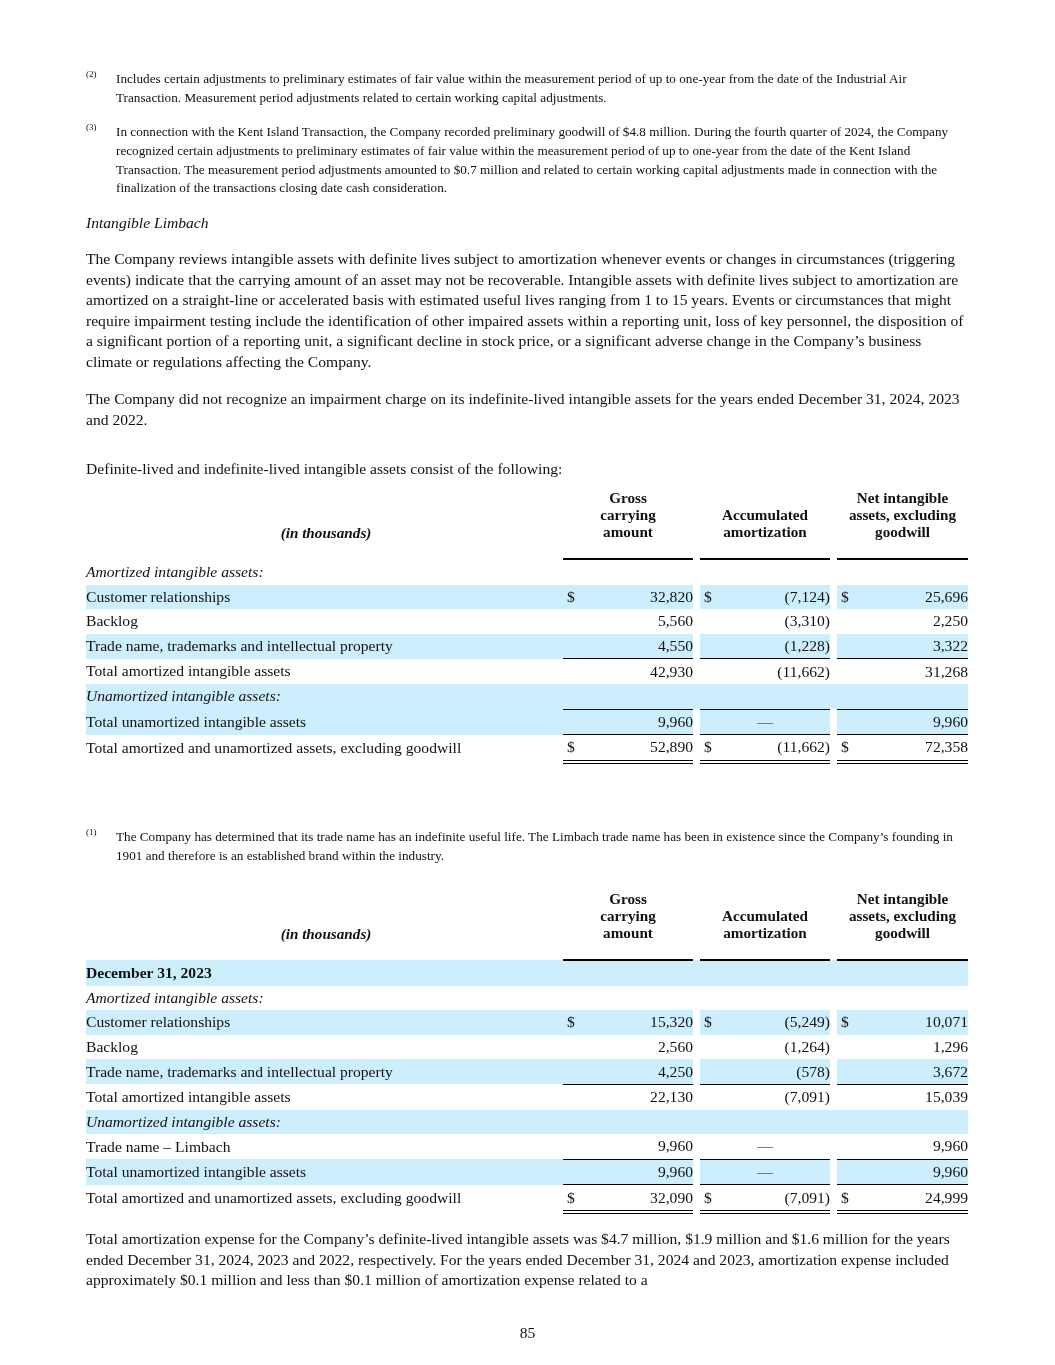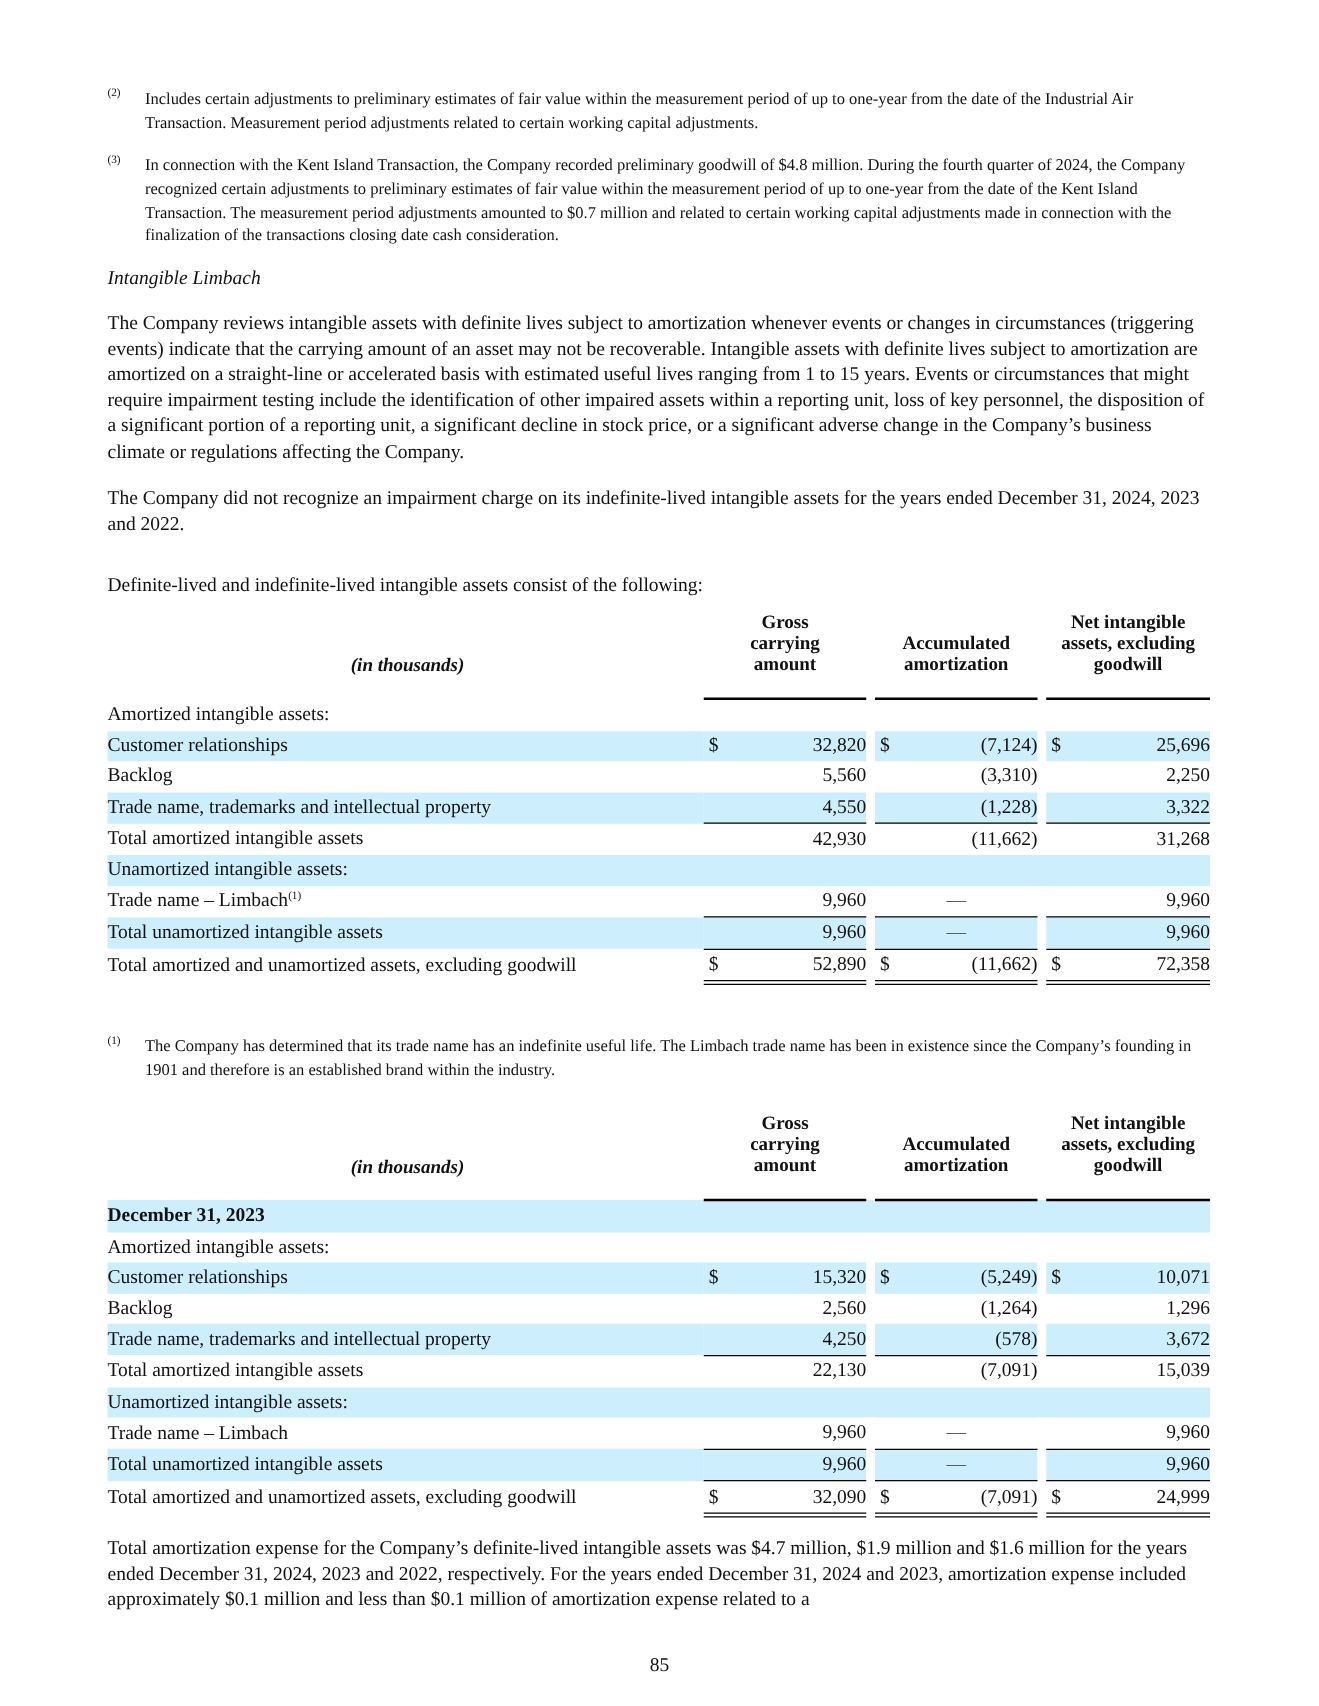--- a/index.html
+++ b/index.html
@@ -12,21 +12,21 @@
   .fn .txt { margin-left: 30px; display: block; }
   .para { position: absolute; left: 86px; width: 884px; font-size: 15.6px; line-height: 20.6px; }
   .italic { font-style: italic; }
   table.fin { position: absolute; left: 86px; width: 882px; border-collapse: collapse; font-size: 15.6px; }
   table.fin td { padding: 0; height: 24.6px; vertical-align: middle; white-space: nowrap; }
   table.fin th { font-weight: bold; font-size: 15.2px; line-height: 17px; vertical-align: bottom; text-align: center; padding-bottom: 18px; }
   th.hlabel { text-align: left; font-style: italic; padding-left: 4px; }
   .hline { border-bottom: 2px solid #000; }
   tr.shade td { background: #cdeefd; }
   td.lbl { padding-left: 4px; }
-  td.l1 { padding-left: 15px; }
+  td.l1 { padding-left: 15px; font-style: italic; }
   td.l2 { padding-left: 23px; margin-top: 47px; }
   td.l3 { padding-left: 35px; }
   td.bold { font-weight: bold; }
   td.num { text-align: right; padding-right: 6px; }
   td.gap { width: 7px; background: #fff !important; }
   .sup { font-size: 9px; vertical-align: super; line-height: 0; }
   .top-line { border-top: 1.6px solid #000; }
   .dbl { border-bottom: 4px double #000; }
   .pagenum { position: absolute; left: 0; width: 1055px; text-align: center; top: 1324px; font-size: 15.6px; }
 </style>
@@ -102,28 +102,20 @@
     <td class="l3">Total amortized intangible assets</td>
     <td class="num top-line">42,930</td>
     <td class="gap"></td>
     <td class="num top-line">(11,662)</td>
     <td class="gap"></td>
     <td class="num top-line">31,268</td>
   </tr>
   <tr class="shade">
     <td class="l1" colspan="6">Unamortized intangible assets:</td>
   </tr>
-  <tr>
-    <td class="l2"><span>Trade name – Limbach</span><span class="sup">(1)</span></td>
-    <td class="num">9,960</td>
-    <td class="gap"></td>
-    <td class="num" style="text-align:center;color:#555;">—</td>
-    <td class="gap"></td>
-    <td class="num">9,960</td>
-  </tr>
   <tr class="shade">
     <td class="l3">Total unamortized intangible assets</td>
     <td class="num top-line">9,960</td>
     <td class="gap"></td>
     <td class="num top-line" style="text-align:center;color:#555;">—</td>
     <td class="gap"></td>
     <td class="num top-line">9,960</td>
   </tr>
   <tr>
     <td class="l3">Total amortized and unamortized assets, excluding goodwill</td>

